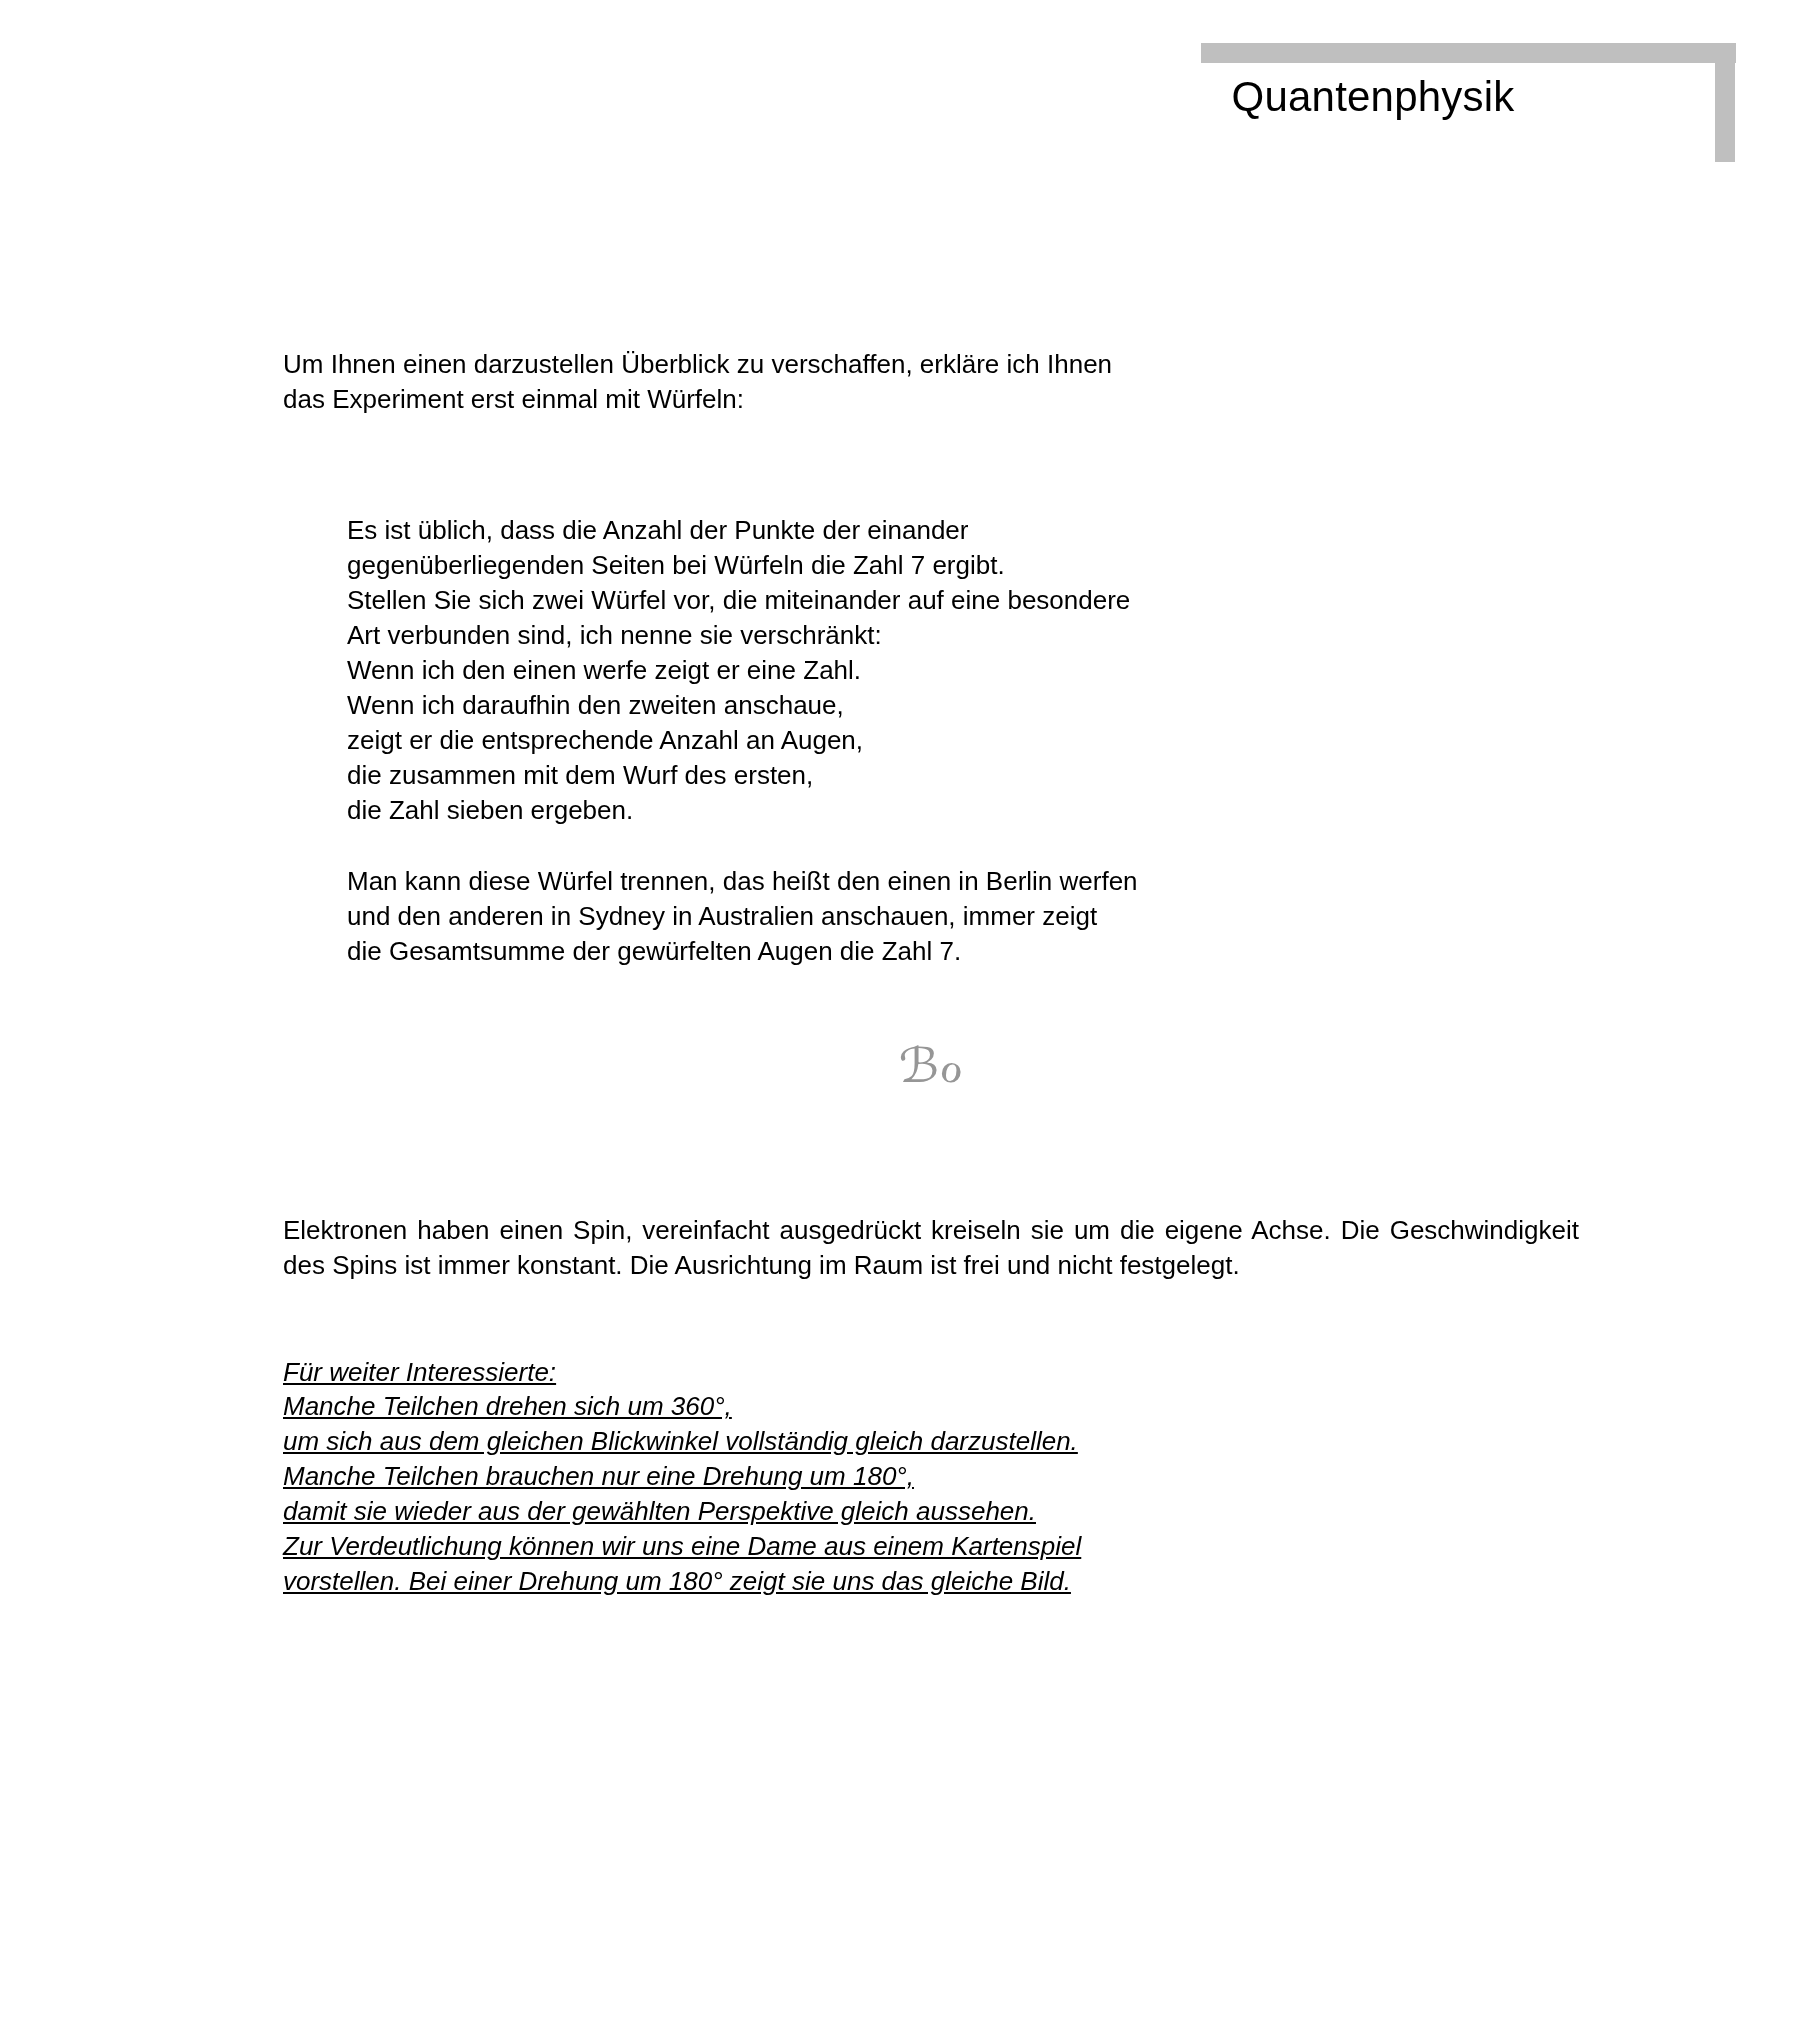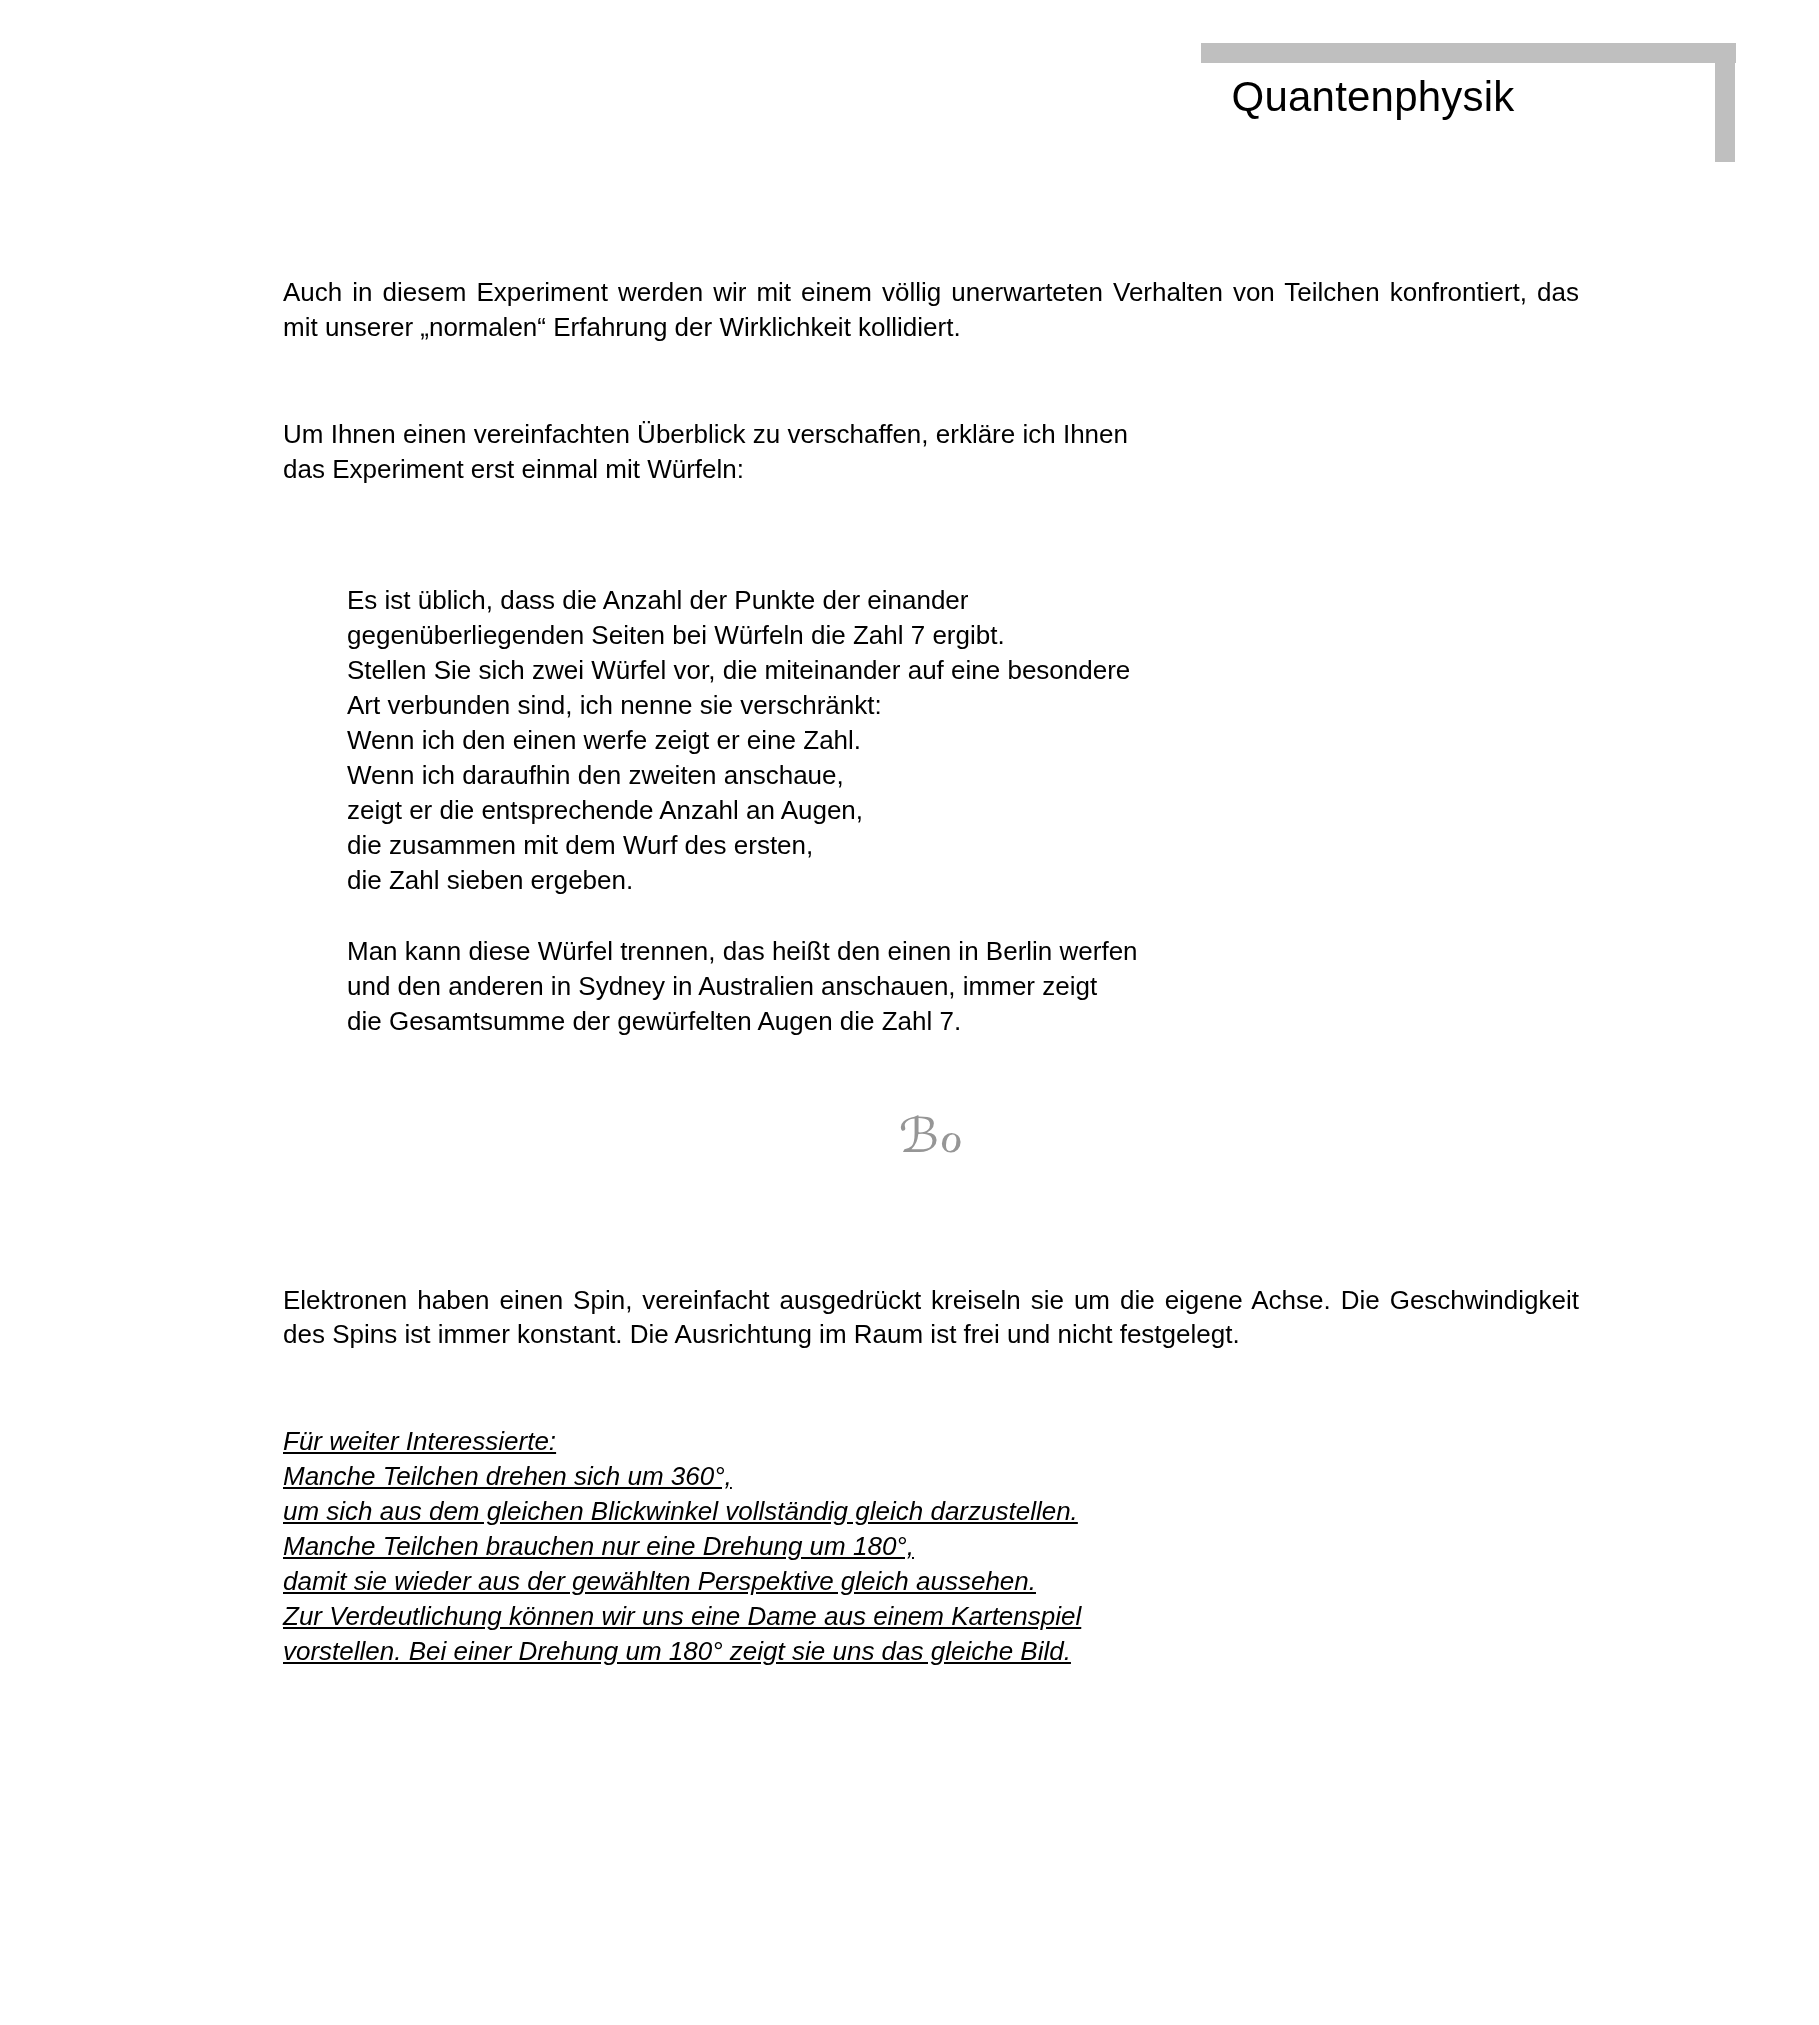--- a/index.html
+++ b/index.html
@@ -105,25 +105,24 @@
 <body>
 
 <div class="page">
 
   <div class="header-rule-top"></div>
   <div class="header-rule-right"></div>
   <div class="header-title">Quantenphysik</div>
 
   <div class="content">
 
-    <p class="para justify">Auch in diesem Experiment werden wir mit einem völlig unerwarteten Verhalten von Teilchen konfrontiert, das mit unserer „normalen“ Erfahrung der Wirklichkeit kollidiert.</p>
 
     <div class="gap-lg"></div>
 
-    <p class="para">Um Ihnen einen vereinfachten Überblick zu verschaffen, erkläre ich Ihnen
+    <p class="para">Um Ihnen einen darzustellen Überblick zu verschaffen, erkläre ich Ihnen
 das Experiment erst einmal mit Würfeln:</p>
 
     <div class="gap-xl"></div>
 
     <p class="para indent">Es ist üblich, dass die Anzahl der Punkte der einander
 gegenüberliegenden Seiten bei Würfeln die Zahl 7 ergibt.
 Stellen Sie sich zwei Würfel vor, die miteinander auf eine besondere
 Art verbunden sind, ich nenne sie verschränkt:
 Wenn ich den einen werfe zeigt er eine Zahl.
 Wenn ich daraufhin den zweiten anschaue,

